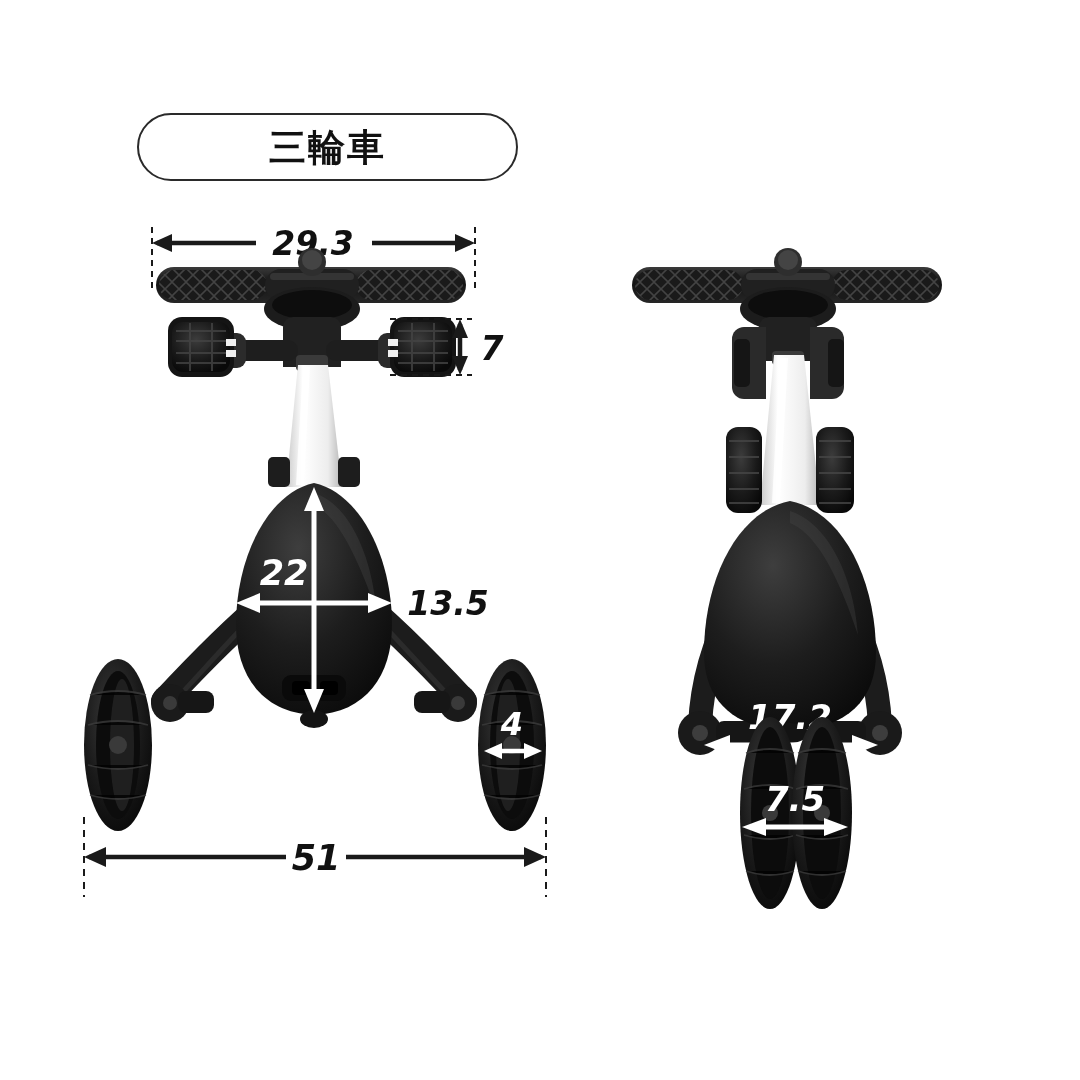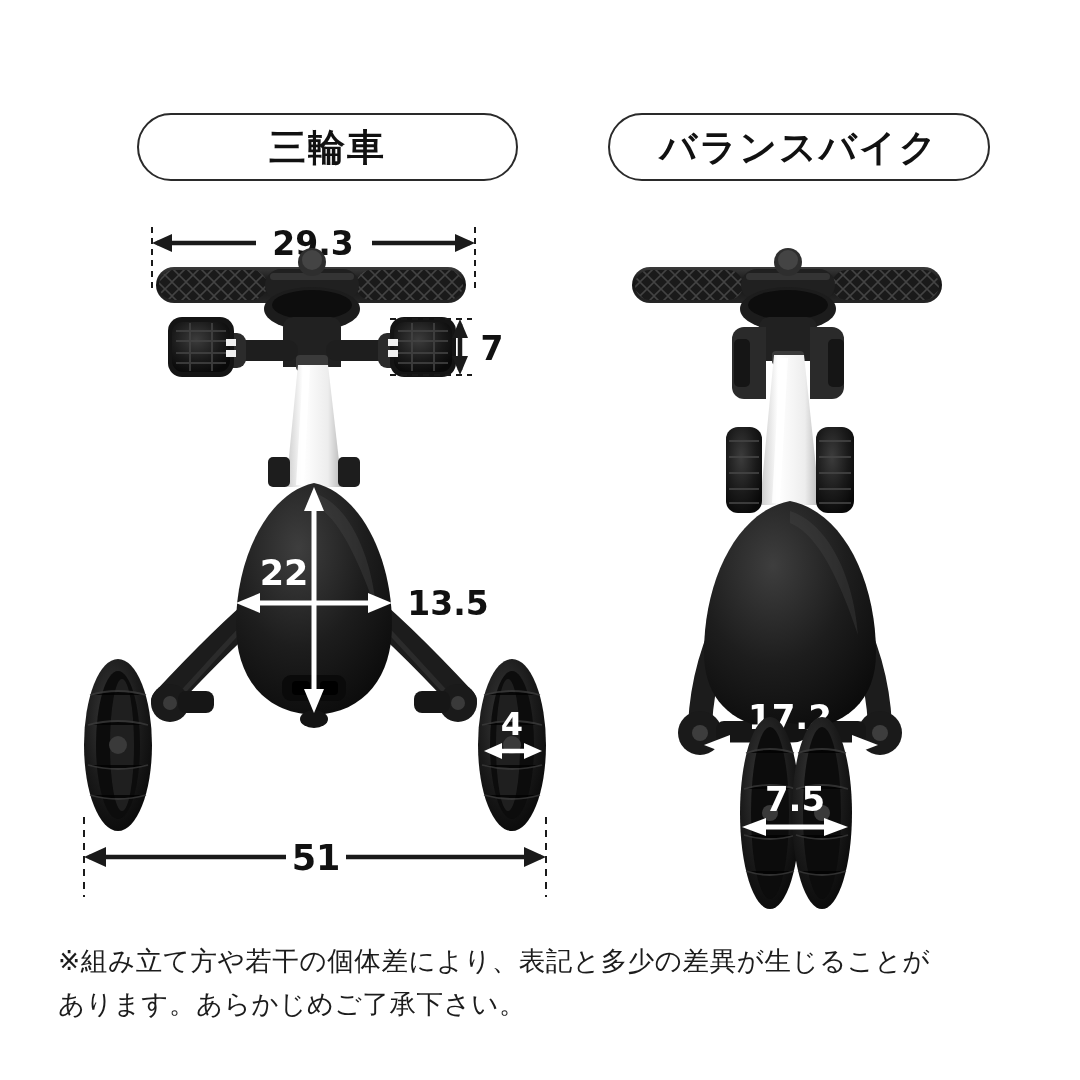--- a/index.html
+++ b/index.html
@@ -26,21 +26,21 @@
     font-size:37px;
     font-weight:700;
     letter-spacing:2px;
     color:#111;
     line-height:1;
   }
   #pill-tricycle{left:137px;top:113px;width:381px;height:68px;}
   #pill-balancebike{left:608px;top:113px;width:382px;height:68px;}
 
   
-  .panel{position:absolute;}
+  .panel{position:absolute;font-style:italic;}
   #panel-tricycle{left:60px;top:205px;width:500px;height:720px;}
   #panel-balancebike{left:584px;top:205px;width:430px;height:720px;}
   .panel svg{display:block;}
 
   
   .footnote{
     position:absolute;
     left:58px;top:940px;width:965px;
     font-family:"DejaVu Sans","Liberation Sans",sans-serif;
     font-size:26.5px;
@@ -52,23 +52,20 @@
 </style>
 </head>
 <body>
 
 <div class="page">
 
   <div class="pill" id="pill-tricycle">
     <span>三輪車</span>
   </div>
 
-  <div class="pill" id="pill-balancebike">
-    <span>バランスバイク</span>
-  </div>
 
   <div class="panel" id="panel-tricycle">
     <svg width="500" height="720" viewBox="0 0 500 720" xmlns="http://www.w3.org/2000/svg">
       <defs>
         <linearGradient id="gripGrad" x1="0" y1="0" x2="0" y2="1">
           <stop offset="0%" stop-color="#3a3a3a"></stop>
           <stop offset="45%" stop-color="#141414"></stop>
           <stop offset="100%" stop-color="#262626"></stop>
         </linearGradient>
         <linearGradient id="frameGrad" x1="0" y1="0" x2="1" y2="0">
@@ -399,18 +396,14 @@
 
       <g>
         <line x1="170" y1="622" x2="252" y2="622" stroke="#ffffff" stroke-width="5"></line>
         <path d="M158 622 L182 613 L182 631 Z" fill="#ffffff"></path>
         <path d="M264 622 L240 613 L240 631 Z" fill="#ffffff"></path>
         <text x="211" y="606" text-anchor="middle" font-family="'DejaVu Sans','Liberation Sans',sans-serif" font-size="34" font-weight="700" fill="#ffffff">7.5</text>
       </g>
     </svg>
   </div>
 
-  <div class="footnote">
-    <p>※組み立て方や若干の個体差により、表記と多少の差異が生じることが</p>
-    <p>あります。あらかじめご了承下さい。</p>
-  </div>
 
 </div>
 
 </body></html>

